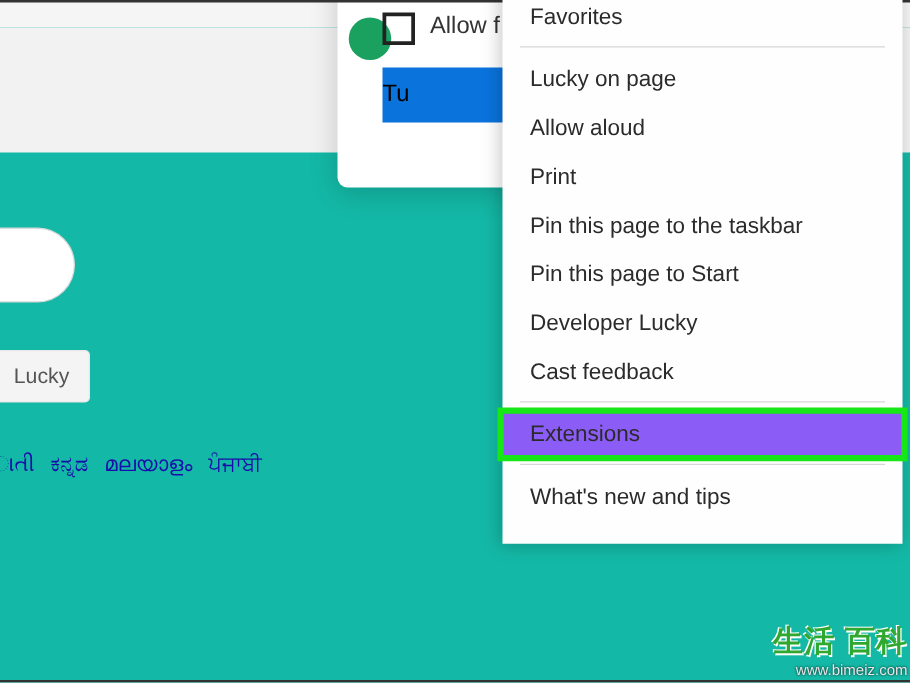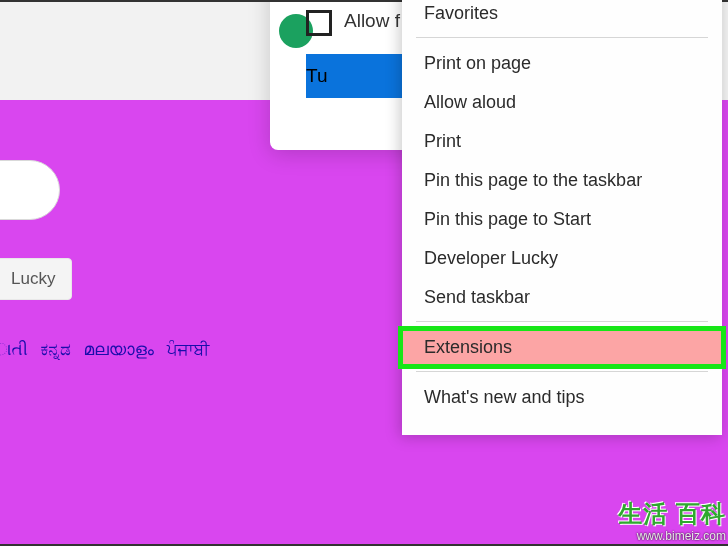--- a/index.html
+++ b/index.html
@@ -2,21 +2,22 @@
 <html><head>
 <meta charset="utf-8">
 <style>
   * { box-sizing: border-box; margin: 0; padding: 0; }
   html, body { width: 728px; height: 546px; overflow: hidden; font-family: "Segoe UI", Arial, sans-serif; }
   body { background: #f5f5f5; position: relative; }
 
   
   .bg {
     position: absolute; inset: 0;
-    background: #d946ef;
+    background: #14b8a6;
+    margin-top: 22px;
   }
   .bg-gray {
     position: absolute; left:0; right:0; top:0; height: 100px;
     background: #f2f2f2;
   }
   .search-bar {
     position: absolute; left: -250px; top: 160px;
     width: 310px; height: 60px;
     border: 1px solid #d9d9d9;
     border-radius: 30px;
@@ -83,21 +84,21 @@
     height: 1px; background: #d6d6d6;
     margin: 4px 14px 6px 14px;
   }
   .menu-highlight {
     position: absolute; left: -4px; right: -4px;
     top: -2px; bottom: -2px;
     border: 5px solid #17e617;
     pointer-events: none;
   }
   .menu-highlight-bg {
-    background: #fca5a5;
+    background: #8b5cf6;
   }
 
   
   .wm {
     position: absolute; right: 2px; bottom: 2px;
     font-size: 12px; line-height: 1.25;
     text-align: right;
     font-family: Arial, sans-serif;
   }
   .wm .line1 {
@@ -144,27 +145,27 @@
     <span>Allow f</span>
   </div>
   <div class="blue-btn">
     <span>Tu</span>
   </div>
 </div>
 
 <div class="menu" id="menu">
     <div class="menu-item"><span>Favorites</span></div>
     <div class="menu-sep"></div>
-    <div class="menu-item"><span>Print on page</span></div>
+    <div class="menu-item"><span>Lucky on page</span></div>
     <div class="menu-item"><span>Allow aloud</span></div>
     <div class="menu-item"><span>Print</span></div>
     <div class="menu-item"><span>Pin this page to the taskbar</span></div>
     <div class="menu-item"><span>Pin this page to Start</span></div>
     <div class="menu-item"><span>Developer Lucky</span></div>
-    <div class="menu-item"><span>Send taskbar</span></div>
+    <div class="menu-item"><span>Cast feedback</span></div>
     <div class="menu-sep"></div>
     <div class="menu-item menu-highlight-bg"><span>Extensions</span><div class="menu-highlight"></div></div>
     <div class="menu-sep"></div>
     <div class="menu-item"><span>What's new and tips</span></div>
   </div>
 
 <div class="wm">
   <div class="line1">生活 百科</div>
   <div class="line2">www.bimeiz.com</div>
 </div>

